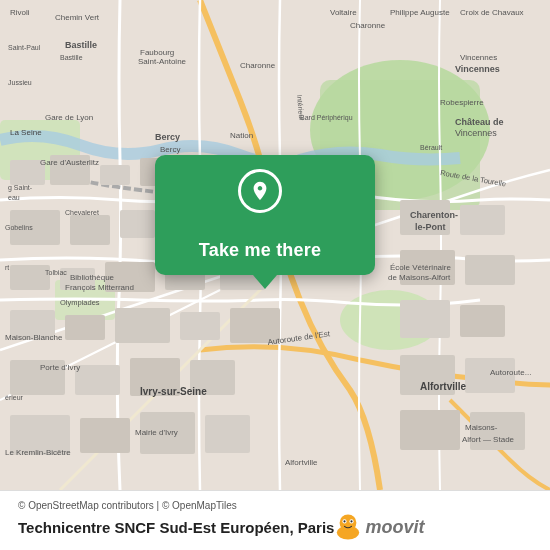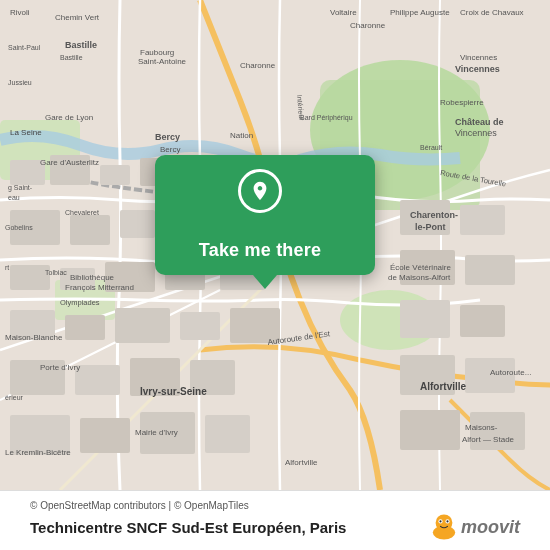--- a/index.html
+++ b/index.html
@@ -76,34 +76,33 @@
     }
 
     
     #footer {
       width: 550px;
       height: 60px;
       background: white;
       display: flex;
       flex-direction: column;
       justify-content: center;
-      padding: 6px 30px;
+      padding: 6px 18px;
       border-top: 1px solid #ddd;
     }
 
     #attribution {
       font-size: 10px;
       color: #555;
       margin-bottom: 2px;
     }
 
     #place-name-row {
       display: flex;
       align-items: center;
-      justify-content: space-between;
     }
 
     #place-name {
       font-size: 15px;
       font-weight: bold;
       color: #222;
     }
 
     #moovit-logo {
       display: flex;

